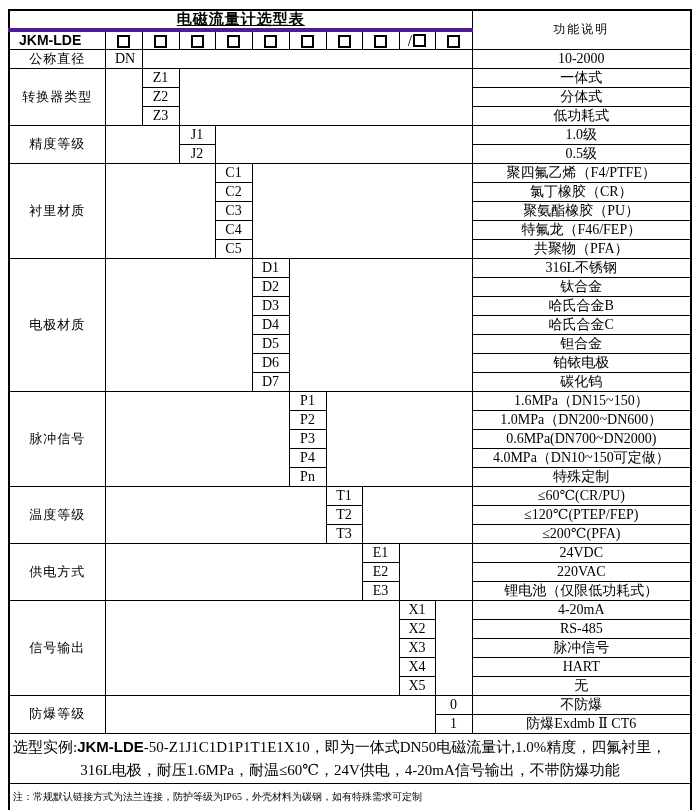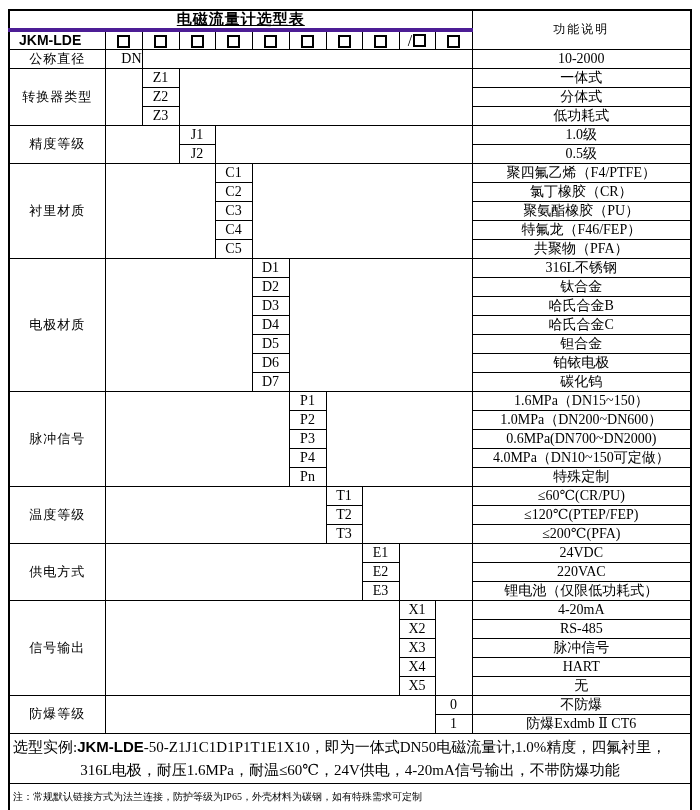--- a/index.html
+++ b/index.html
@@ -46,21 +46,21 @@
   .func-head { font-size: 12px; letter-spacing: 2px; }
   .model-cell {
     font-family: "Liberation Sans", "DejaVu Sans", sans-serif;
     font-weight: bold;
     text-align: left;
     padding-left: 9px;
     font-size: 14px;
   }
   .cat { font-size: 13px; letter-spacing: 1px; }
   .code { font-size: 14px; }
-  .code-dn { text-align: right; padding-left: 3px; }
+  .code-dn { text-align: center; padding-left: 3px; }
   .desc { font-size: 14px; }
   .cb {
     display: inline-block;
     width: 13px;
     height: 13px;
     border: 2px solid #000;
     box-sizing: border-box;
     vertical-align: middle;
     background: #fff;
   }

